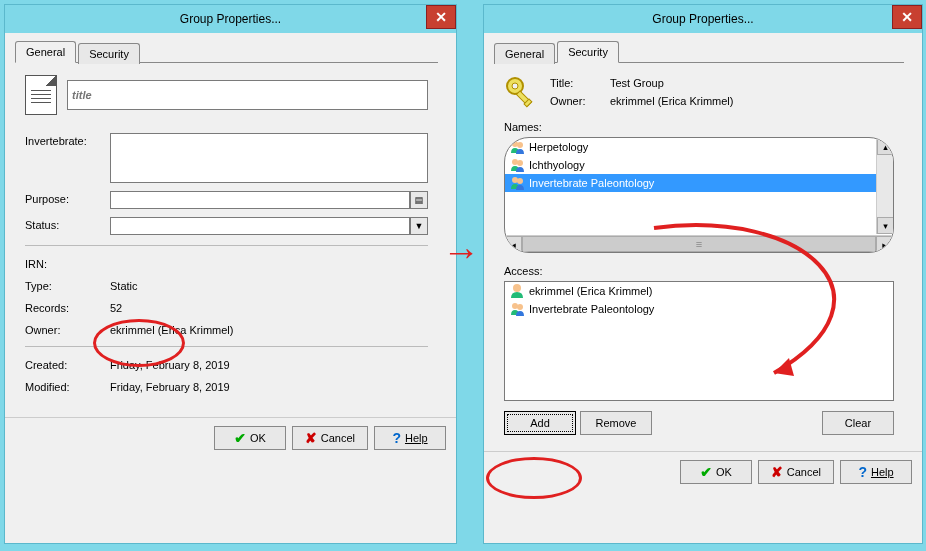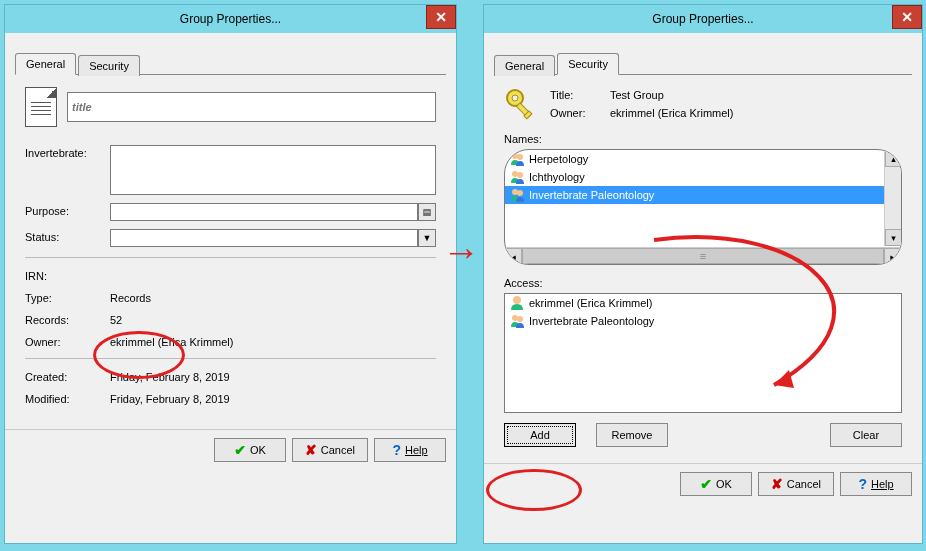--- a/index.html
+++ b/index.html
@@ -37,23 +37,22 @@
     background: #c84030;
     color: #fff;
     display: flex;
     align-items: center;
     justify-content: center;
     font-size: 14px;
     font-weight: bold;
     border: 1px solid #8b2020;
   }
   .client {
-    padding: 8px 10px 8px 10px;
+    padding: 8px 18px 8px 10px;
     background: #f0f0f0;
-    margin-top: 12px;
   }
   .tabs {
     display: flex;
     border-bottom: 1px solid #888;
     margin-bottom: 0;
   }
   .tab {
     padding: 4px 10px;
     border: 1px solid #888;
     border-bottom: none;
@@ -301,21 +300,21 @@
             </div>
         </div>
       </div>
       <hr class="sep">
       <div class="row">
           <div class="lbl">IRN:</div>
           <div class="val"></div>
         </div>
       <div class="row">
           <div class="lbl">Type:</div>
-          <div class="val">Records</div>
+          <div class="val">Static</div>
         </div>
       <div class="row">
           <div class="lbl">Records:</div>
           <div class="val">52</div>
         </div>
       <div class="row">
           <div class="lbl">Owner:</div>
           <div class="val">ekrimmel (Erica Krimmel)</div>
         </div>
       <hr class="sep">
@@ -450,21 +449,21 @@
                 <path d="M2 14 Q2 9 6 9 Q10 9 10 14" fill="#2b7"></path>
                 <circle cx="11" cy="6" r="3" fill="#f7c28c"></circle>
                 <path d="M7 15 Q7 10 11 10 Q15 10 15 15" fill="#37d"></path>
               </svg>
             </span>
             <span>Invertebrate Paleontology</span>
           </div>
       </div>
 
       <div style="height:10px;"></div>
-      <div style="display:flex; gap:20px;align-items:center;">
+      <div style="display:flex; gap:4px;align-items:center;">
         <button class="btn focused">
             <span>Add</span>
           </button>
         <button class="btn">
             <span>Remove</span>
           </button>
         <div style="flex:1;"></div>
         <button class="btn">
             <span>Clear</span>
           </button>

